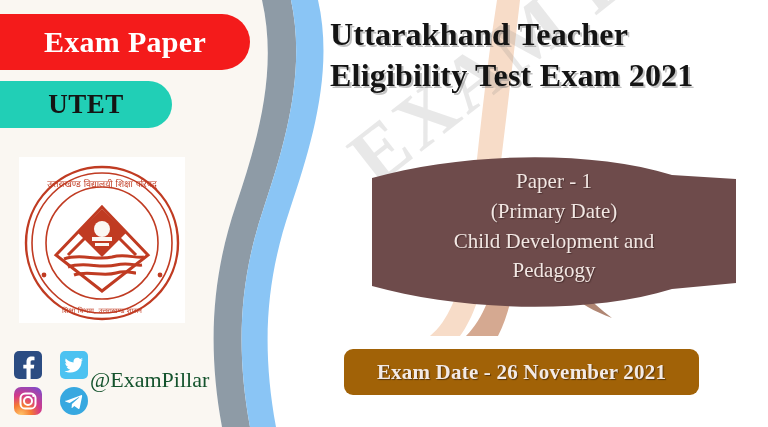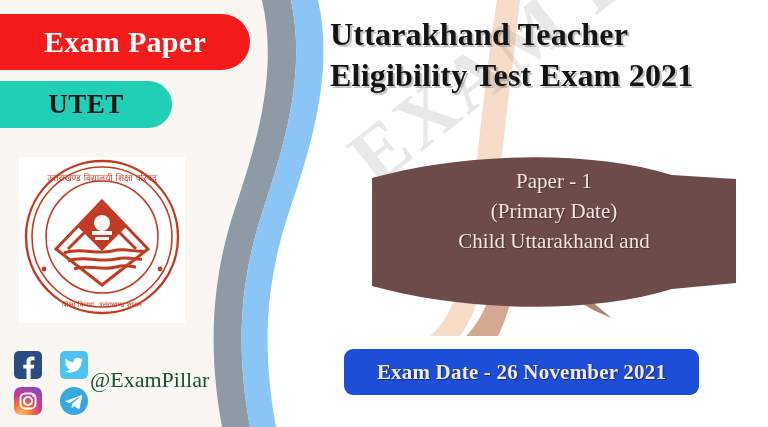--- a/index.html
+++ b/index.html
@@ -72,21 +72,21 @@
   }
 
   .logo-box {
     position: absolute;
     left: 19px;
     top: 157px;
     width: 166px;
     height: 166px;
     background: #ffffff;
     display: flex;
-    align-items: flex-start;
+    align-items: flex-end;
     justify-content: center;
   }
   .logo-svg { display: block; width: 160px; height: 160px; }
 
   
   .social-strip {
     position: absolute;
     left: 14px;
     top: 351px;
     width: 230px;
@@ -153,21 +153,21 @@
     line-height: 1.42;
     text-shadow: 1px 1px 1px rgba(40,20,20,0.5);
   }
 
   .date-bar {
     position: absolute;
     left: 344px;
     top: 349px;
     width: 355px;
     height: 46px;
-    background: #1d4ed8;
+    background: #a16207;
     border-radius: 9px;
     display: flex;
     align-items: center;
     justify-content: center;
     color: #F3EAE6;
     font-size: 21px;
     font-weight: bold;
     text-shadow: 1px 1px 1px rgba(20,10,10,0.5);
     letter-spacing: 0.2px;
   }
@@ -271,19 +271,20 @@
 
   <div class="title">Uttarakhand Teacher Eligibility Test Exam 2021</div>
 
   <div class="banner-wrap">
     <svg class="banner-shape" viewBox="0 0 364 155" preserveAspectRatio="none">
       <path d="M0,23 C90,-2 215,-6 300,20 L364,24 L364,128 L300,134 C215,160 90,156 0,131 Z" fill="#6E4B4B"></path>
     </svg>
     <div class="banner-text">
       <div>Paper - 1</div>
       <div>(Primary Date)</div>
-      <div>Child Uttarakhand and</div>
+      <div>Child Development and</div>
+      <div>Pedagogy</div>
     </div>
   </div>
 
   <div class="date-bar">Exam Date - 26 November 2021</div>
 
 </div>
 
 </body></html>

